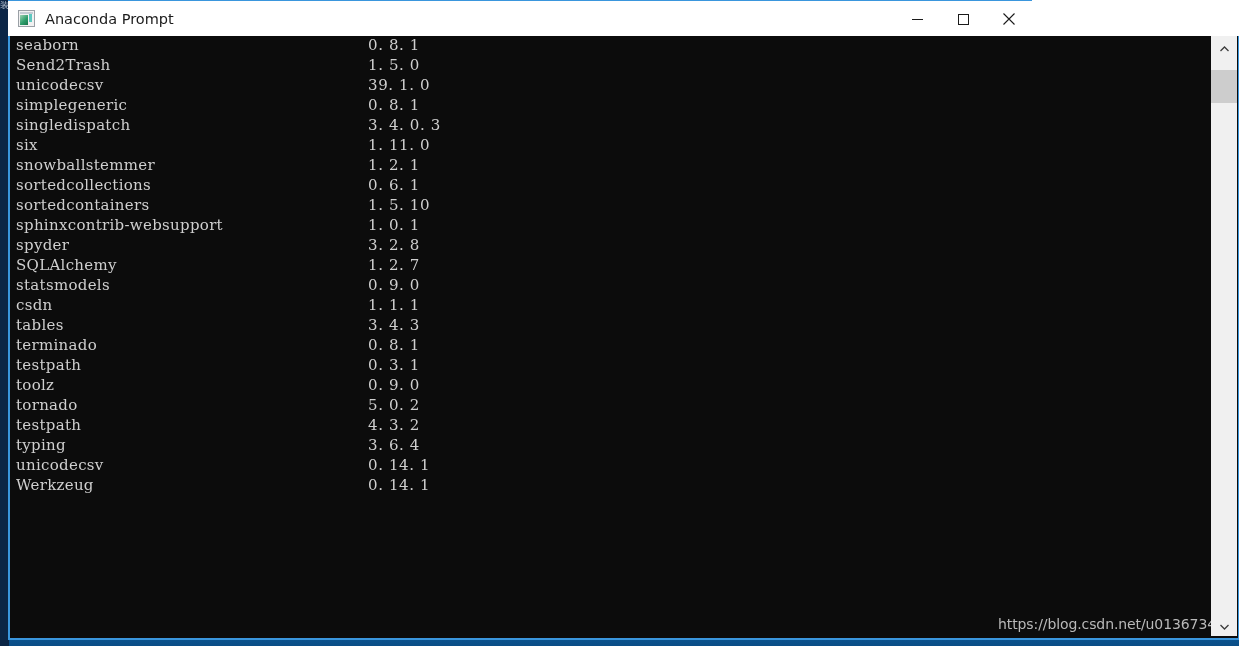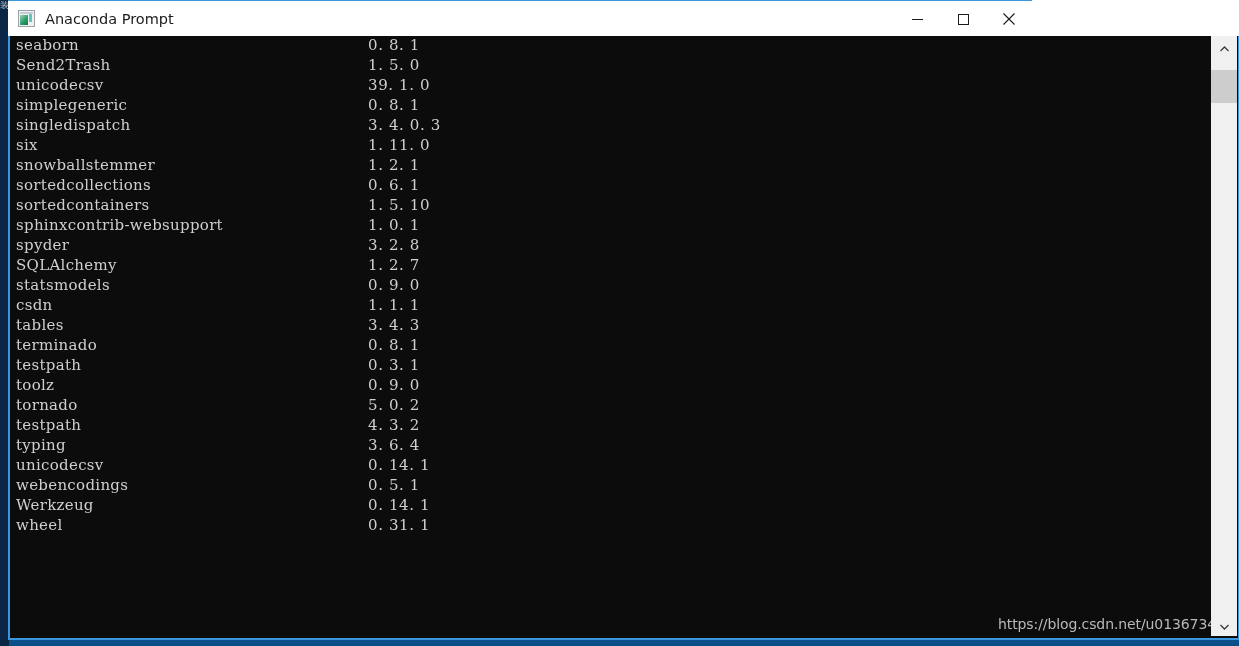--- a/index.html
+++ b/index.html
@@ -322,30 +322,22 @@
         </div>
         <div class="pkg-row">
           <span class="pkg-name">typing</span>
           <span class="pkg-version">3. 6. 4</span>
         </div>
         <div class="pkg-row">
           <span class="pkg-name">unicodecsv</span>
           <span class="pkg-version">0. 14. 1</span>
         </div>
         <div class="pkg-row">
-          <span class="pkg-name">webencodings</span>
-          <span class="pkg-version">0. 5. 1</span>
-        </div>
-        <div class="pkg-row">
           <span class="pkg-name">Werkzeug</span>
           <span class="pkg-version">0. 14. 1</span>
-        </div>
-        <div class="pkg-row">
-          <span class="pkg-name">wheel</span>
-          <span class="pkg-version">0. 31. 1</span>
         </div>
       </div>
 
     <div id="watermark">https://blog.csdn.net/u0136734</div>
 
     <div id="console-scrollbar">
       <div class="sb-arrow" id="scrollbar-up-arrow">
         <span>
           <svg width="9" height="6" viewBox="0 0 9 6">
               <path d="M0.5 5 L4.5 1 L8.5 5" stroke="#3c3c3c" stroke-width="1.3" fill="none"></path>

